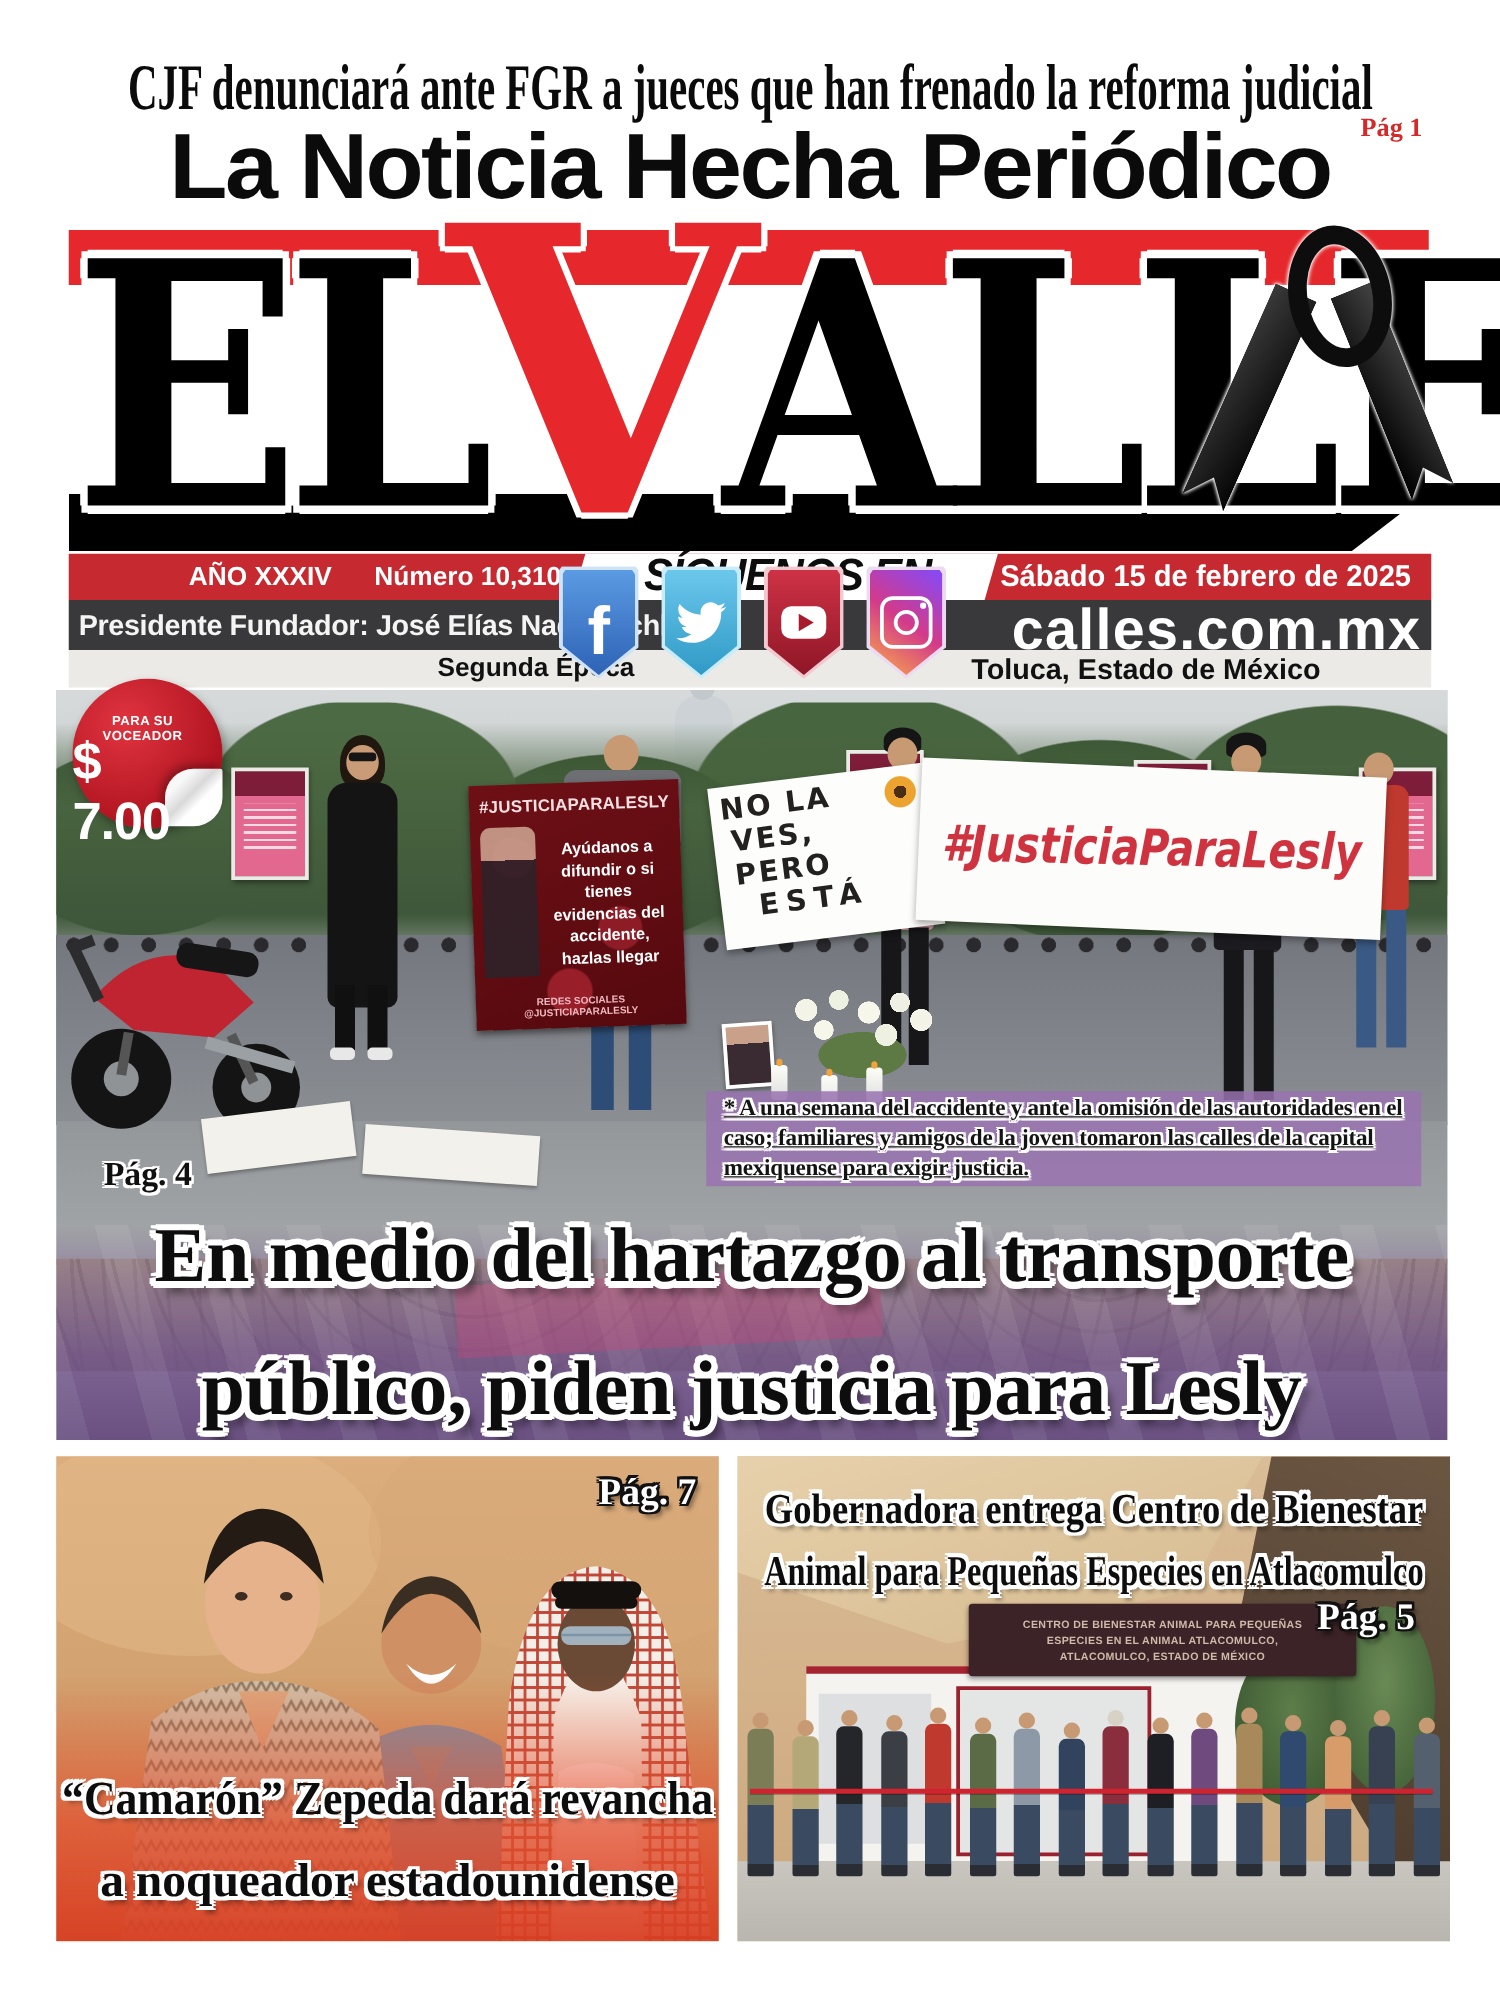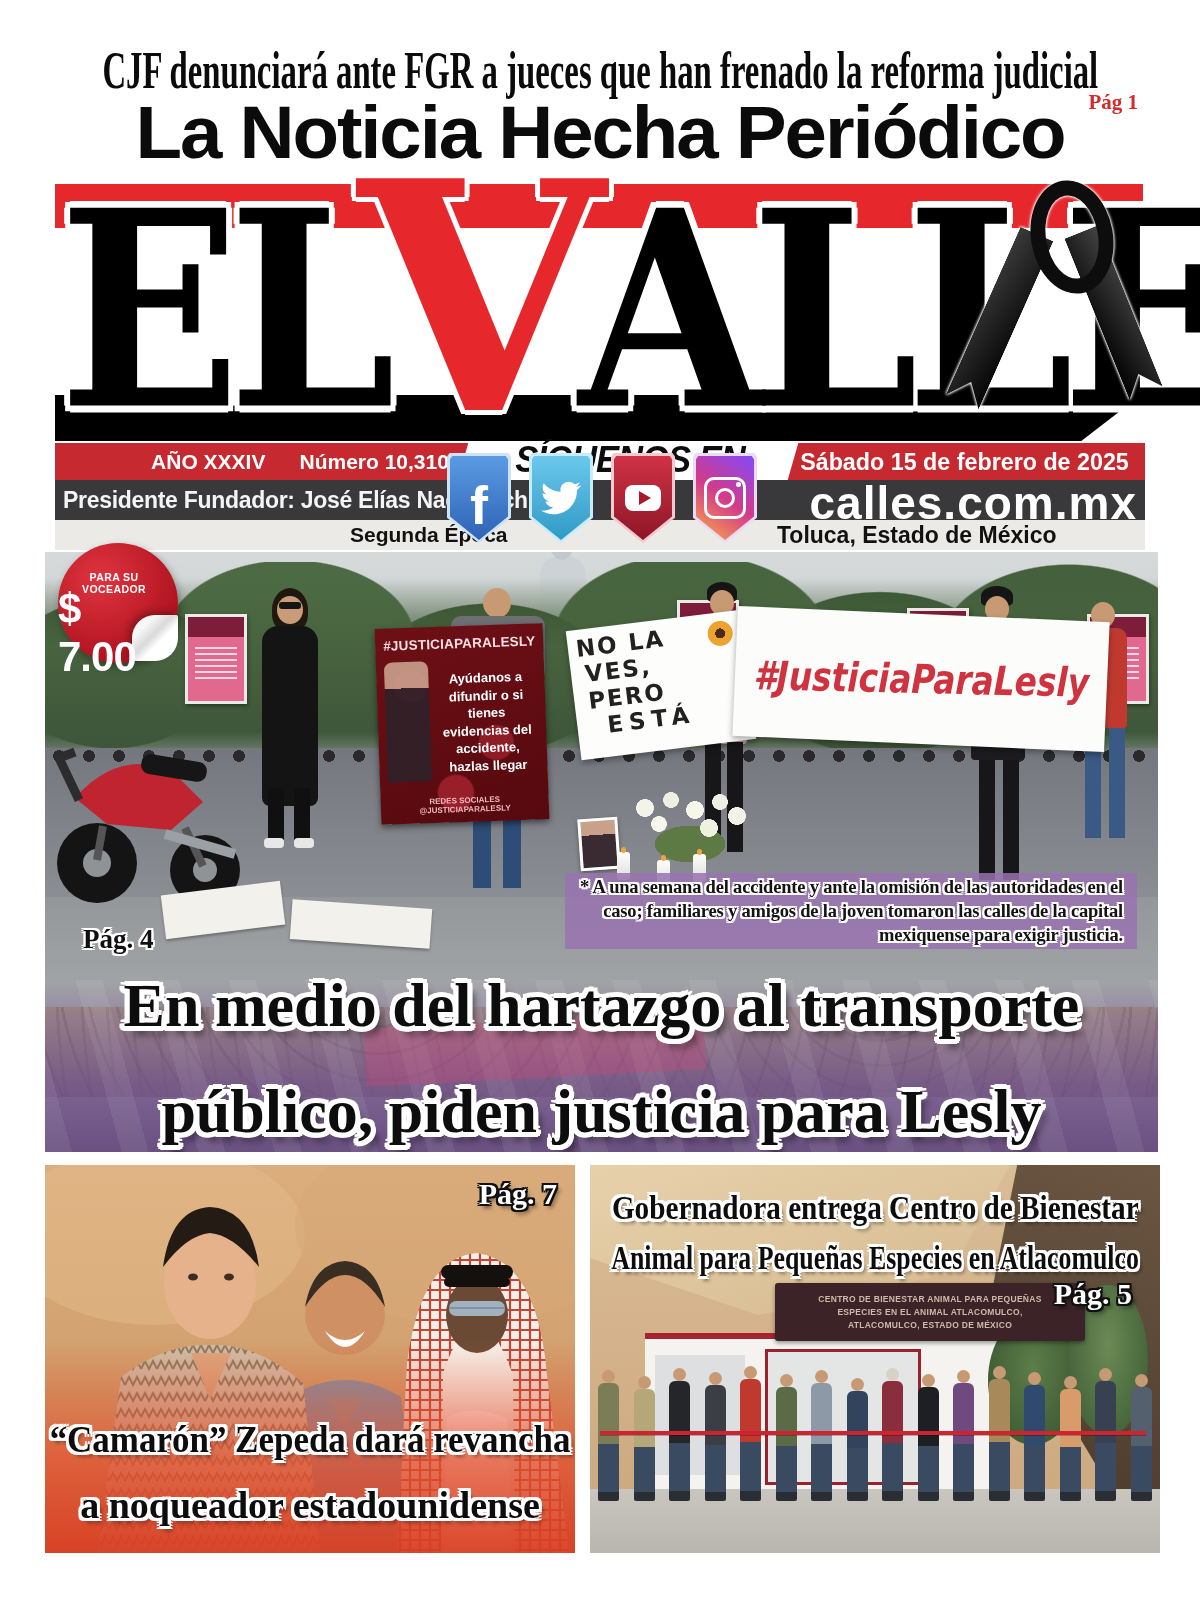--- a/index.html
+++ b/index.html
@@ -179,21 +179,21 @@
       radial-gradient(ellipse 50px 26px at 65px 54px,#5d7a44 70%,rgba(0,0,0,0) 71%);}
   .candle{position:absolute;width:13px;height:28px;background:linear-gradient(#fdfdf8,#ddd);border-radius:3px;}
   .candle::before{content:"";position:absolute;left:4px;top:-5px;width:5px;height:6px;background:#f2a33c;border-radius:50%;}
   .portrait{position:absolute;left:14px;top:28px;width:34px;height:46px;border:3px solid #fff;transform:rotate(-4deg);
       background:linear-gradient(#c9a18b 0 30%,#3a2b33 30% 100%);box-shadow:0 2px 4px rgba(0,0,0,.4);}
   .paper{position:absolute;background:#f2f1ec;box-shadow:0 2px 3px rgba(0,0,0,.3);}
   .moto{position:absolute;left:0px;top:86px;width:210px;height:290px;}
 
   .caption-box{position:absolute;left:520px;top:321px;width:572px;height:76px;background:rgba(152,114,176,.84);
       display:flex;align-items:center;justify-content:center;padding:2px 14px;box-sizing:border-box;z-index:6;}
-  .caption-box span{font:700 18.5px/1.3 "Liberation Serif",serif;color:#141414;text-align:right;letter-spacing:-.2px;}
+  .caption-box span{font:700 18.5px/1.3 "Liberation Serif",serif;color:#141414;text-align:left;letter-spacing:-.2px;text-decoration:underline;}
   .pag4{position:absolute;left:38px;top:372px;font:700 27px "Liberation Serif",serif;color:#101010;z-index:6;}
   .mh1{top:418px;z-index:7;} .mh2{top:524px;z-index:7;}
   .mh1 span,.mh2 span{font:700 62px "Liberation Serif",serif;color:#0d0d0d;}
 
   
   .photo-box{position:absolute;top:1165px;height:388px;overflow:hidden;z-index:1;}
   .photo-boxing{left:45px;width:530px;background:linear-gradient(180deg,#dcae7d,#cf9f6c 60%,#c99767);}
   .boxing-grad{position:absolute;left:0;right:0;bottom:0;height:55%;
       background:linear-gradient(180deg,rgba(226,81,47,0) 0,rgba(226,81,47,.78) 55%,rgba(216,62,34,.95) 100%);}
   .pag7{position:absolute;right:18px;top:12px;font:700 30px "Liberation Serif",serif;color:#fff;z-index:5;}

